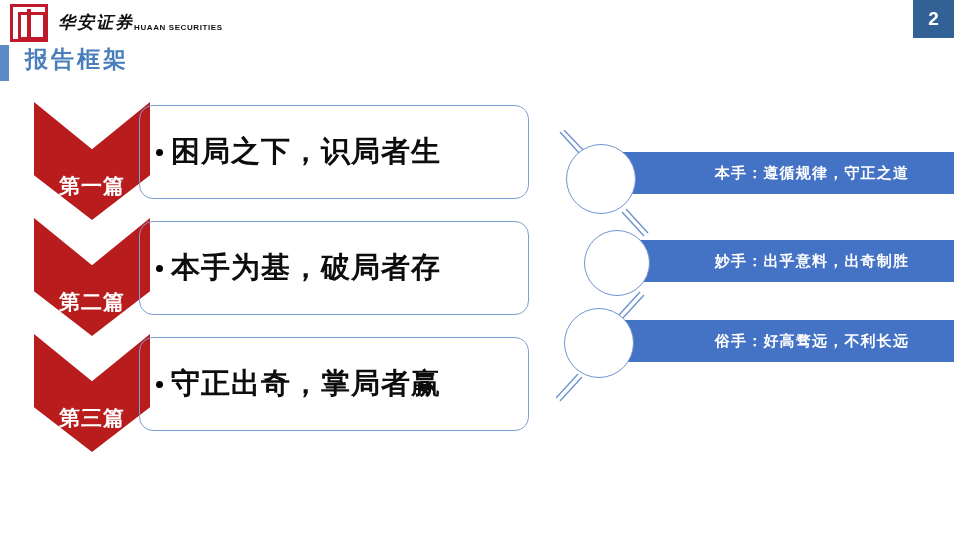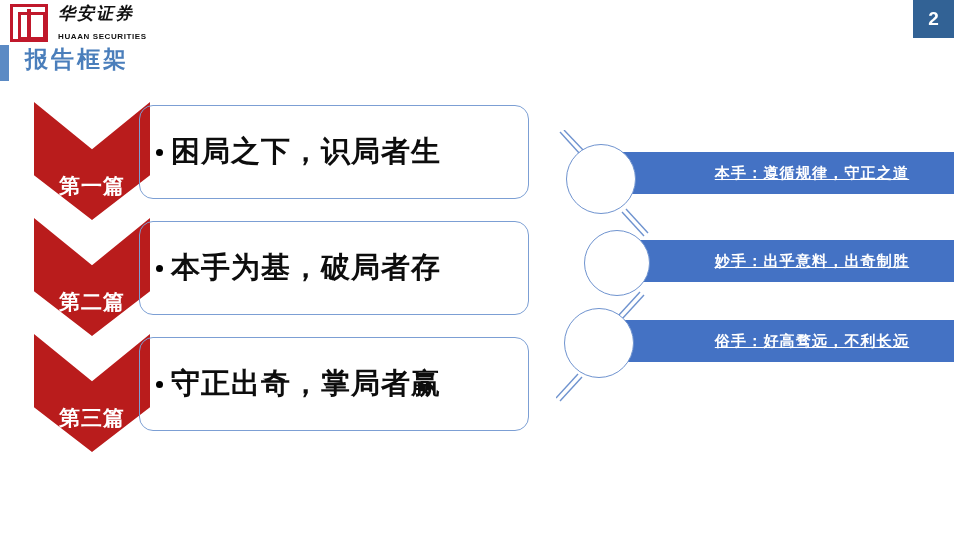--- a/index.html
+++ b/index.html
@@ -46,21 +46,21 @@
   #logo-mark::after {
     content: "";
     position: absolute;
     left: 14px; top: 2px;
     width: 4px; height: 30px;
     background: #c0182b;
   }
 
   #logo-text-block {
     display: flex;
-    flex-direction: column;
+    flex-direction: row;
     justify-content: center;
     line-height: 1.05;
   }
   #logo-cn {
     font-family: "DejaVu Serif", serif;
     font-size: 17px;
     font-weight: 700;
     letter-spacing: 2px;
     color: #111111;
     font-style: italic;
@@ -202,21 +202,20 @@
   #bar-1 { left: 62px; top: 110px; width: 336px; }
   #bar-2 { left: 62px; top: 190px; width: 336px; }
 
   .bar-text {
     font-family: "DejaVu Serif", serif;
     font-size: 15px;
     font-weight: 700;
     color: #ffffff;
     letter-spacing: 1.2px;
     white-space: nowrap;
-    text-decoration: underline;
   }
 
   .circle {
     position: absolute;
     border: 1.4px solid #6f93cf;
     border-radius: 50%;
     background: #ffffff;
   }
   #circle-0 { left: 10px; top: 14px;  width: 70px; height: 70px; }
   #circle-1 { left: 28px; top: 100px; width: 66px; height: 66px; }

